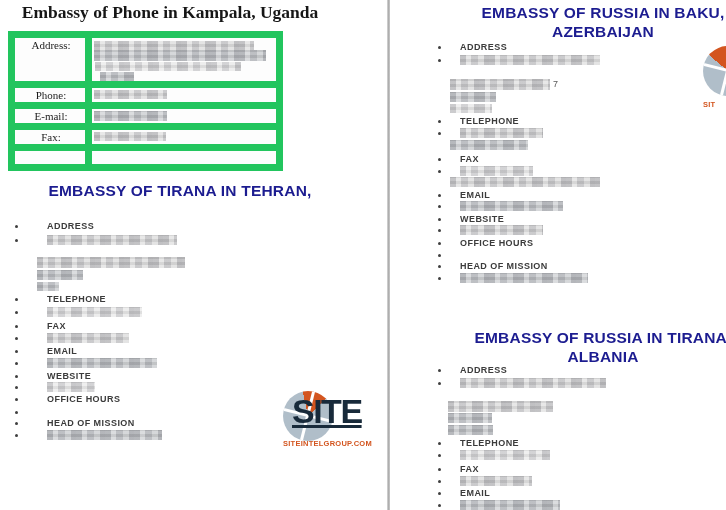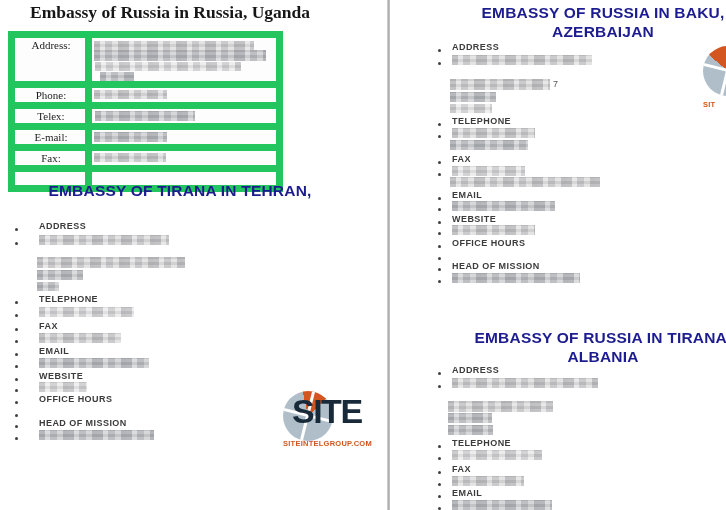--- a/index.html
+++ b/index.html
@@ -31,76 +31,70 @@
   .redact{background-color:#d7d7d7;
     background-image:
       repeating-linear-gradient(90deg, rgba(95,95,105,.22) 0 6px, rgba(255,255,255,.25) 6px 11px,
         rgba(120,120,130,.20) 11px 18px, rgba(255,255,255,.14) 18px 24px, rgba(100,100,110,.25) 24px 29px),
       repeating-linear-gradient(0deg, rgba(255,255,255,.22) 0 3px, rgba(120,120,120,.14) 3px 6px);}
   .rd-dark{background-color:#c2c5c8;}
   .rd-light{background-color:#e4e4e4;}
   .cell-rd{position:absolute;}
 
   
-  .row{position:absolute;display:flex;align-items:flex-end;height:10px;}
+  .row{position:absolute;display:flex;align-items:center;height:10px;gap:8px;}
   .dot{width:3px;height:3px;border-radius:50%;background:#3f3f3f;flex:none;}
   .c1 .off{margin-left:21px;} .c2 .off{margin-left:11px;}
   .flabel{font:bold 9px "Liberation Sans",sans-serif;color:#3b3b3b;
           letter-spacing:.45px;white-space:nowrap;}
   .rrow{display:inline-block;}
   .para{position:absolute;}
 
   
   .sitelogo{position:absolute;}
   .scircle{position:absolute;left:0;top:2;width:50px;height:50px;border-radius:50%;
            background:conic-gradient(from -12deg,var(--site-orange,#d3551f) 0 58deg,#b0bec9 58deg 360deg);
            overflow:hidden;}
   .scircle.flip{background:conic-gradient(from -50deg,var(--site-orange,#d3551f) 0 60deg,#b0bec9 60deg 360deg);}
   .scircle i{position:absolute;background:#fff;display:block;}
   .gapH{left:-3px;right:-3px;top:23px;height:3px;transform:rotate(14deg);}
   .gapV{top:-3px;bottom:-3px;left:23px;width:3px;transform:rotate(14deg);}
   .sbrand{position:absolute;left:9px;top:1px;font:bold 34px/38px "Liberation Sans",sans-serif;
-          color:var(--site-navy,#182a3a);letter-spacing:-1.5px;}
+          color:var(--site-navy,#182a3a);letter-spacing:-1.5px;text-decoration:underline;}
   .surl{position:absolute;font:bold 7.5px "Liberation Sans",sans-serif;
         color:var(--site-orange,#d3551f);letter-spacing:.25px;white-space:nowrap;}
   .clip{overflow:hidden;}
 
   .vischar{position:absolute;font:9px "Liberation Sans",sans-serif;color:#5a5a5a;}
 </style>
 </head>
 <body>
 
 <div id="screen">
 
-  <div class="doc-title" style="left:0;top:1px;width:340px">Embassy of Russia in Russia, Uganda</div>
+  <div class="doc-title" style="left:0;top:1px;width:340px">Embassy of Phone in Kampala, Uganda</div>
 
   <table class="ktable">
     <tbody>
         <tr>
       <td class="lab">Address:</td>
       <td class="val" style="height:43px">
         <span class="cell-rd redact" style="left:2px;top:3px;width:160px;height:9px"></span>
         <span class="cell-rd redact rd-dark" style="left:2px;top:12px;width:172px;height:11px"></span>
         <span class="cell-rd redact rd-light" style="left:3px;top:24px;width:146px;height:9px"></span>
         <span class="cell-rd redact rd-dark" style="left:8px;top:34px;width:34px;height:9px"></span>
       </td>
     </tr>
     <tr>
       <td class="lab">Phone:</td>
       <td class="val" style="height:13px">
         <span class="cell-rd redact" style="left:2px;top:2px;width:73px;height:9px"></span>
       </td>
     </tr>
     <tr>
-      <td class="lab">Telex:</td>
-      <td class="val" style="height:13px">
-        <span class="cell-rd redact rd-dark" style="left:3px;top:2px;width:100px;height:10px"></span>
-      </td>
-    </tr>
-    <tr>
       <td class="lab">E-mail:</td>
       <td class="val" style="height:14px">
         <span class="cell-rd redact rd-dark" style="left:2px;top:2px;width:73px;height:10px"></span>
       </td>
     </tr>
     <tr>
       <td class="lab">Fax:</td>
       <td class="val" style="height:13px">
         <span class="cell-rd redact" style="left:2px;top:2px;width:72px;height:9px"></span>
       </td>

